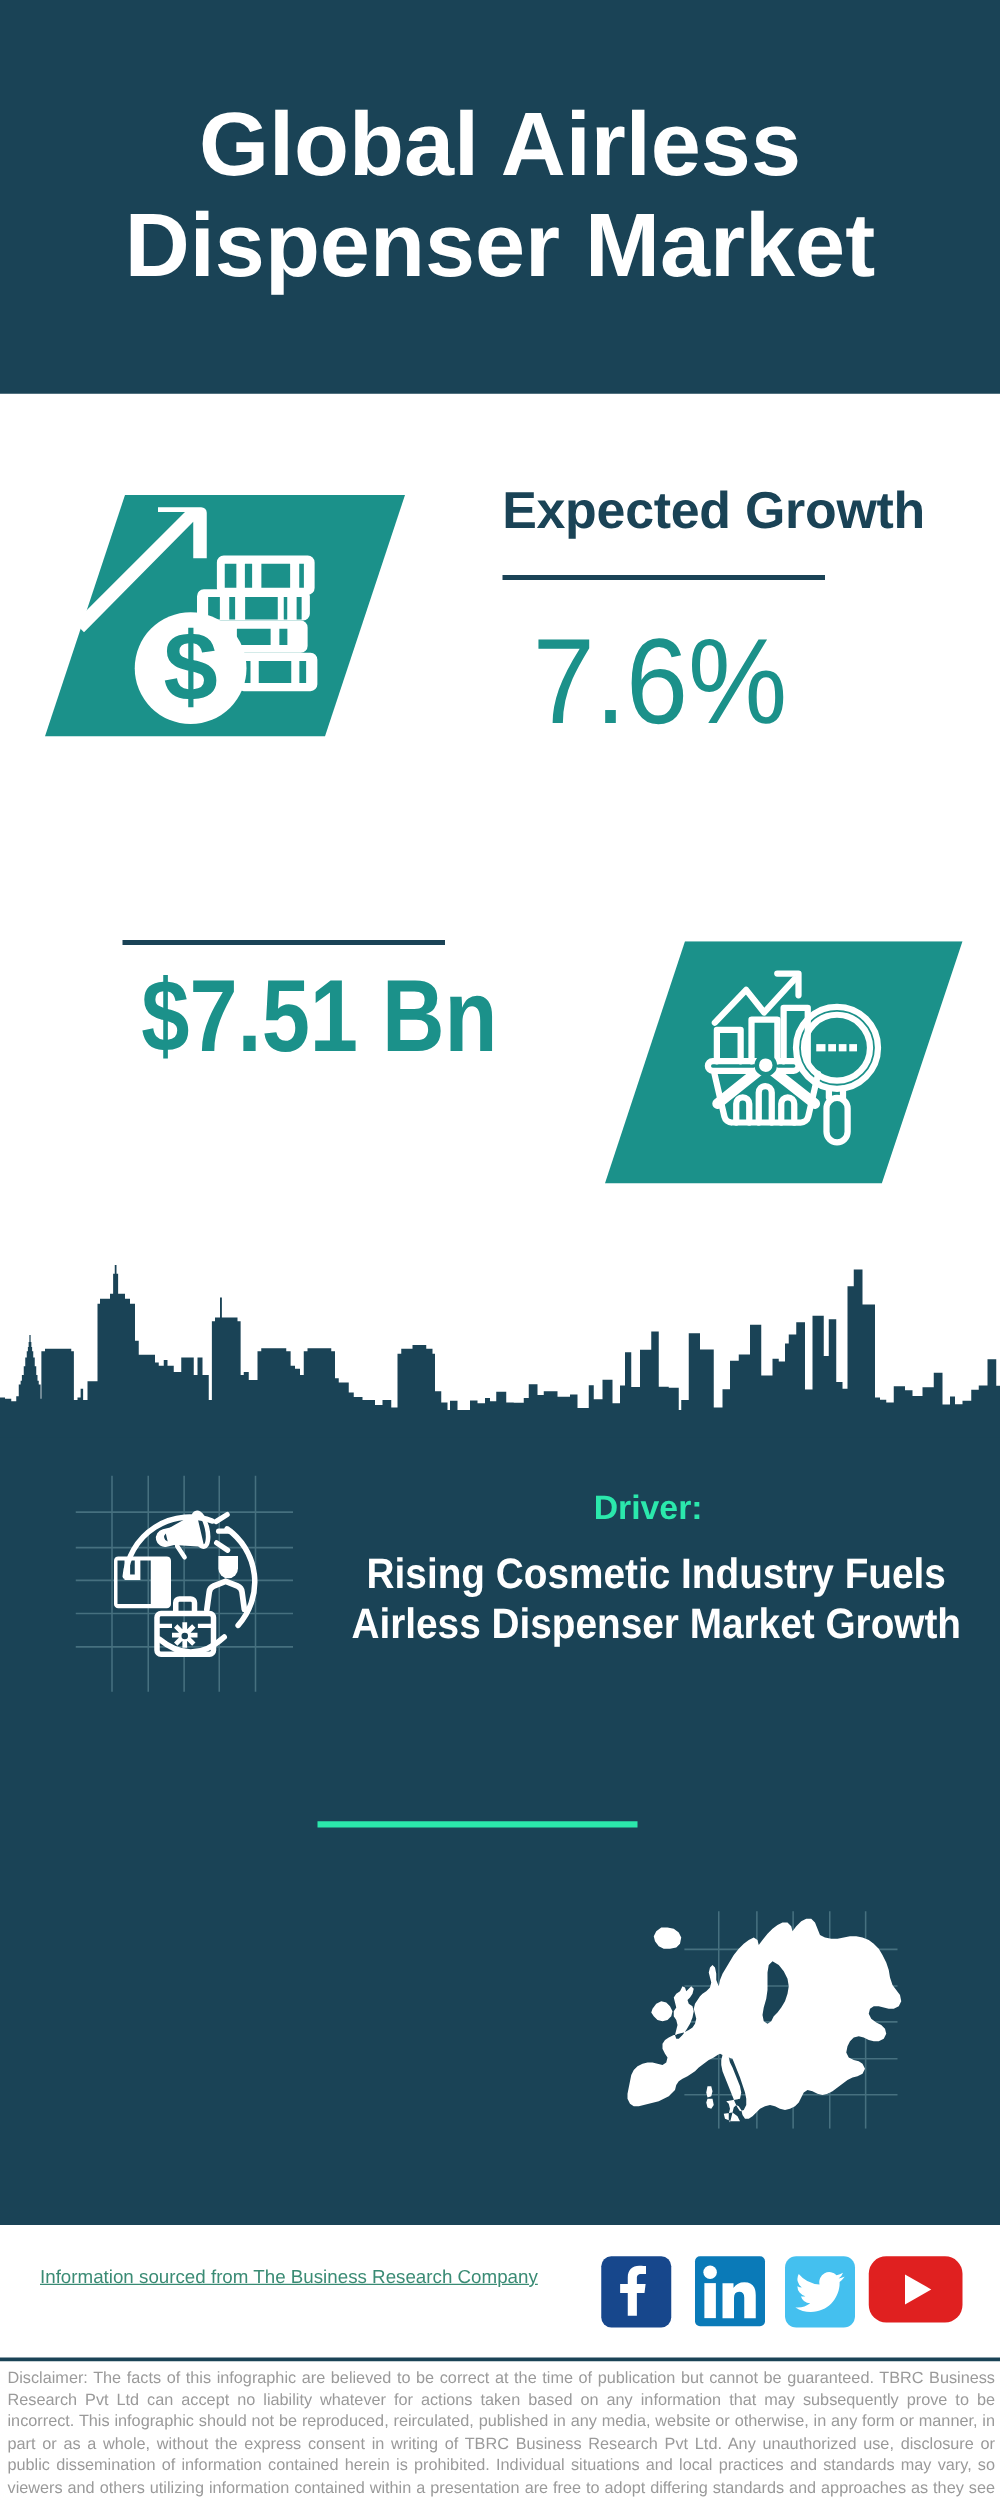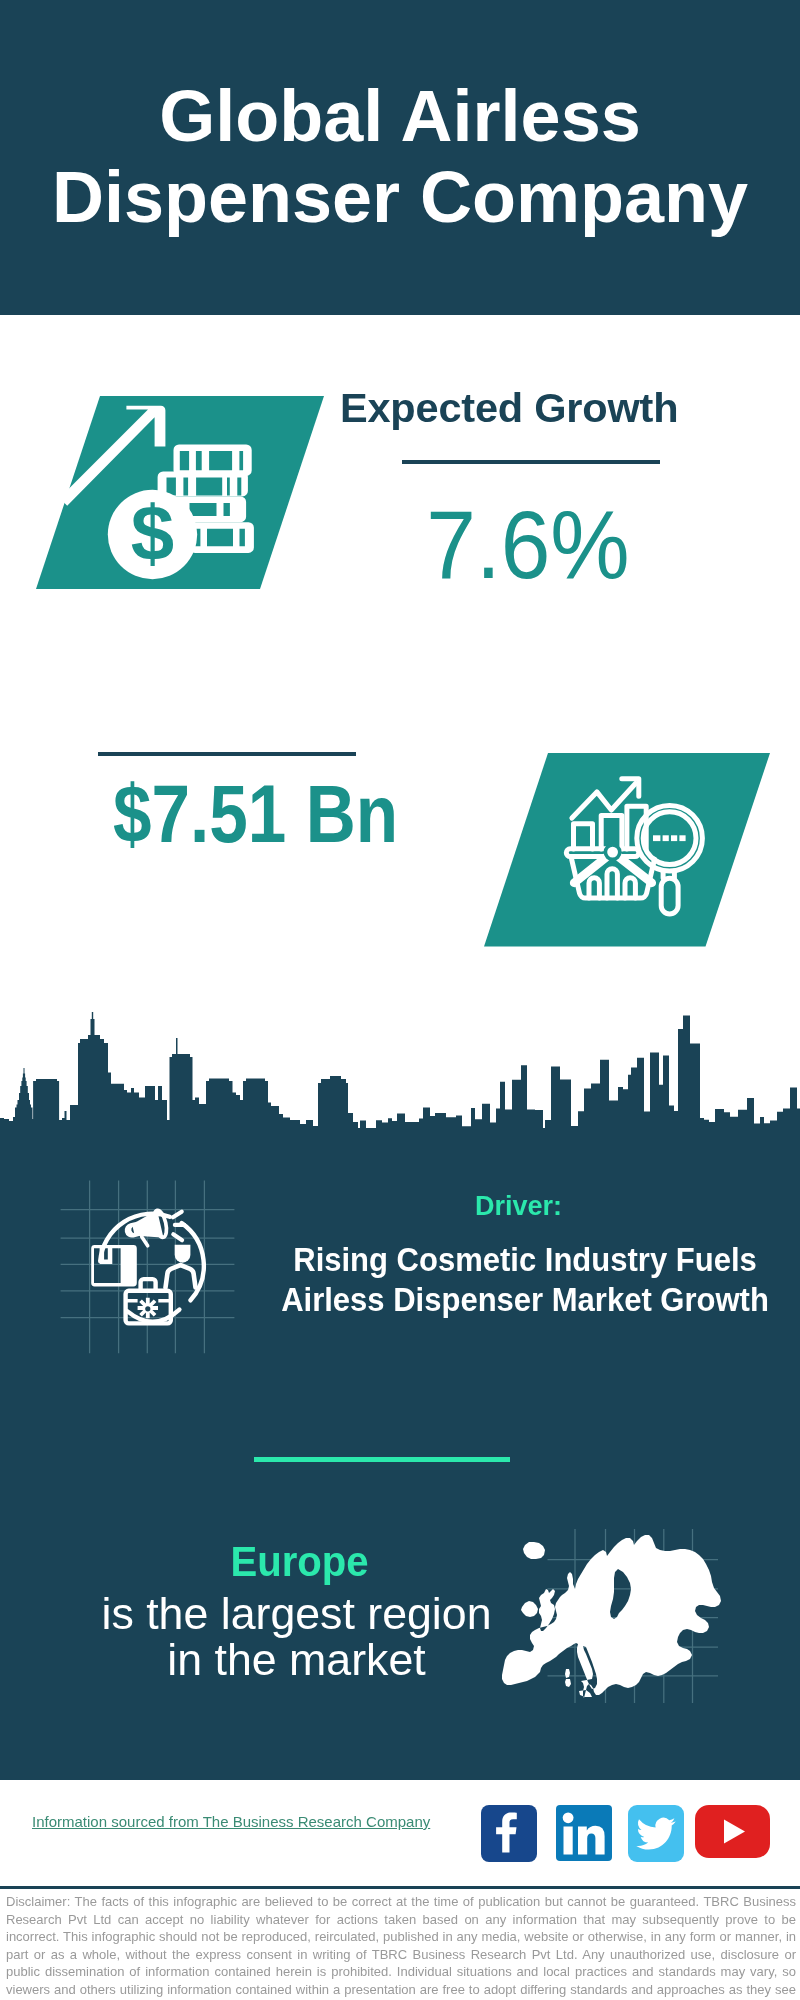--- a/index.html
+++ b/index.html
@@ -7,21 +7,21 @@
        font-family:"Liberation Sans",sans-serif;overflow:hidden;
        -webkit-font-smoothing:antialiased;}
   .page{position:relative;width:772px;height:2000px;background:#ffffff;border-radius:24px;}
 
   
   .header{position:absolute;left:0;top:0;width:800px;height:315px;background:#1A4356;}
   .header-title{position:absolute;left:0;top:76px;width:800px;text-align:center;
                 color:#ffffff;font-size:72px;font-weight:bold;line-height:81px;}
 
   
-  .stat-head{color:#1A4356;font-size:41.5px;font-weight:bold;line-height:53px;text-align:left;letter-spacing:-0.2px;}
+  .stat-head{color:#1A4356;font-size:41.5px;font-weight:bold;line-height:53px;text-align:right;letter-spacing:-0.2px;}
   .rule{height:4px;background:#1A4356;}
   .stat-val{font-weight:bold;color:#1B918A;text-align:center;}
 
   .block1{position:absolute;left:340px;top:381px;width:400px;}
   .block1 .rule{width:258px;margin:26px 0 0 62px;}
   .block1 .stat-val{font-size:97px;line-height:97px;margin:32px 0 0 -24px;font-weight:500;transform:scaleX(0.92);transform-origin:50% 50%;}
 
   .block2{position:absolute;left:55px;top:727px;width:400px;}
   .block2 .rule{width:258px;margin:25px 0 0 43px;}
   .block2 .stat-val{font-size:82px;line-height:82px;margin:17px 0 0 1px;transform:scaleX(0.845);transform-origin:50% 50%;}
@@ -64,21 +64,21 @@
               font-size:13px;line-height:17.6px;text-align:justify;}
 </style>
 </head>
 <body>
 
 <div class="page">
 
   <div class="header">
     <div class="header-title">
       <span>Global Airless</span><br>
-      <span>Dispenser Company</span>
+      <span>Dispenser Market</span>
     </div>
   </div>
 
   <div class="icon1">
     <svg width="290" height="196" viewBox="0 0 290 196" shape-rendering="geometricPrecision">
       <polygon points="64,0 288,0 224,193 0,193" fill="#1B918A"></polygon>
       <g fill="#ffffff">
         <path d="M90.4 9.7 h34.5 a4.5 4.5 0 0 1 4.5 4.5 v36.4 h-10.8 V21.3 L31.2 109.7 l-7.7 -7.7 L112 13.5 H90.4 Z"></path>
         <path d="M143.0 48.4 h67.2 a5.5 5.5 0 0 1 5.5 5.5 v20.5 a5.5 5.5 0 0 1 -5.5 5.5 h-67.2 a5.5 5.5 0 0 1 -5.5 -5.5 v-20.5 a5.5 5.5 0 0 1 5.5 -5.5 Z
                 M143.8 54.9 v19.3 h9.3 v-19.3 Z M159.9 54.9 v19.3 h5.8 v-19.3 Z M173.1 54.9 v19.3 h23.0 v-19.3 Z M203.4 54.9 v19.3 h3.7 v-19.3 Z" fill-rule="evenodd"></path>
@@ -187,27 +187,20 @@
   </div>
   <div class="driver">
     <div class="driver-label">Driver:</div>
     <div class="driver-text">
       <span>Rising Cosmetic Industry Fuels</span><br>
       <span>Airless Dispenser Market Growth</span>
     </div>
   </div>
   <div class="mid-rule"></div>
 
-  <div class="region">
-    <div class="region-name">Europe</div>
-    <div class="region-text">
-      <span>is the largest region</span><br>
-      <span>in the market</span>
-    </div>
-  </div>
 
   <div class="europe">
     <svg width="230" height="176" viewBox="0 0 230 176" shape-rendering="geometricPrecision">
       <g stroke="#46707F" stroke-width="1.25" fill="none">
         <path d="M78 2 V176 M108.5 2 V176 M137.5 2 V176 M166.8 2 V176 M195.5 2 V176"></path>
         <path d="M50.5 32.5 H221 M50.5 61.8 H221 M50.5 90.5 H221 M50.5 120 H221 M50.5 148.8 H221"></path>
       </g>
       <path fill="#ffffff" fill-rule="evenodd" d="M78 62 L79 57 L81 52 L84 47 L87 42 L90 37 L94 32 L98 28 L102 25 L106 23 L109 25 L110 29 L113 25 L117 20 L121 16 L125 13 L129 11 L133 11 L136 14 L137 18 L140 14 L144 10 L148 8 L152 8 L155 11 L157 16 L159 21 L163 23 L168 24 L173 24 L178 23 L183 22 L188 22 L193 23 L198 25 L202 28 L206 32 L209 37 L212 43 L214 49 L215 55 L217 61 L220 65 L223 69 L224 74 L222 78 L218 80 L214 80 L210 79 L206 78 L202 78 L199 80 L198 84 L200 88 L204 91 L208 93 L211 96 L212 100 L210 104 L206 106 L202 106 L198 105 L194 103 L190 102 L186 103 L183 106 L181 110 L180 115 L182 119 L186 121 L190 122 L193 124 L195 128 L193 132 L189 134 L185 135 L181 137 L177 140 L173 143 L169 146 L165 148 L161 149 L157 148 L153 146 L149 145 L146 147 L144 151 L142 155 L139 158 L135 160 L131 161 L127 160 L123 158 L119 157 L115 158 L111 160 L108 163 L105 166 L102 168 L99 168 L97 165 L96 161 L94 158 L92 157 L90 159 L89 163 L88 167 L87 171 L86 169 L86 164 L87 160 L86 156 L84 154 L95 152 L96 147 L95 142 L93 137 L91 132 L89 127 L87 123 L86 119 L89 120 L91 125 L93 130 L95 135 L97 141 L99 147 L100 152 L100 157 L98 161 L95 162 L93 159 L91 155 L89 150 L87 145 L85 140 L83 135 L81 130 L80 125 L80 121 L81 117 L79 116 L77 117 L74 119 L70 121 L66 124 L62 127 L59 130 L56 132 L53 134 L49 136 L46 138 L44 141 L43 145 L41 147 L38 150 L34 152 L30 154 L26 155 L22 156 L18 157 L14 158 L10 158 L7 156 L5 152 L5 148 L6 143 L7 138 L8 133 L10 129 L13 126 L17 124 L21 123 L25 123 L29 124 L33 125 L36 123 L37 119 L35 116 L33 112 L33 108 L35 105 L38 103 L42 101 L46 100 L50 99 L54 97 L57 95 L59 92 L60 88 L59 84 L58 80 L59 76 L61 73 L63 70 L65 68 L68 66 L71 63 L72 59 L71 55 L70 51 L71 47 L73 45 L75 47 L76 52 L76 57 Z M121 42 L126 45 L130 50 L133 56 L134 62 L133 68 L131 74 L128 79 L125 83 L122 86 L120 90 L117 92 L114 90 L113 85 L114 79 L116 72 L117 65 L117 58 L117 51 L118 45 Z M47 66 L49 62 L51 63 L52 66 L54 64 L56 62 L58 64 L57 68 L55 71 L53 73 L54 76 L57 78 L58 82 L57 87 L55 92 L52 97 L49 101 L46 104 L44 104 L43 101 L44 97 L45 93 L44 89 L42 86 L42 82 L44 79 L43 75 L42 71 L44 68 Z M25 80 L28 76 L32 74 L36 75 L39 78 L41 82 L40 86 L37 89 L33 90 L29 89 L26 86 L24 83 Z M28 18 L32 15 L37 15 L42 16 L46 19 L48 23 L47 28 L44 31 L39 32 L34 32 L30 30 L27 26 L26 22 Z M69 142 L72 142 L73 146 L72 150 L69 151 L68 147 Z M69 152 L73 152 L74 157 L72 160 L69 159 L68 155 Z M82 164 L89 163 L93 166 L95 170 L88 170 L83 168 Z"></path>
     </svg>
   </div>

